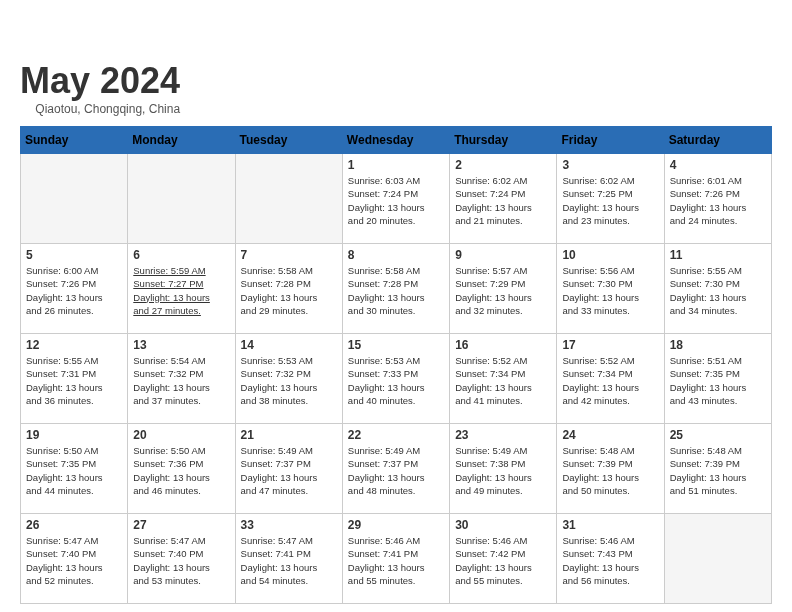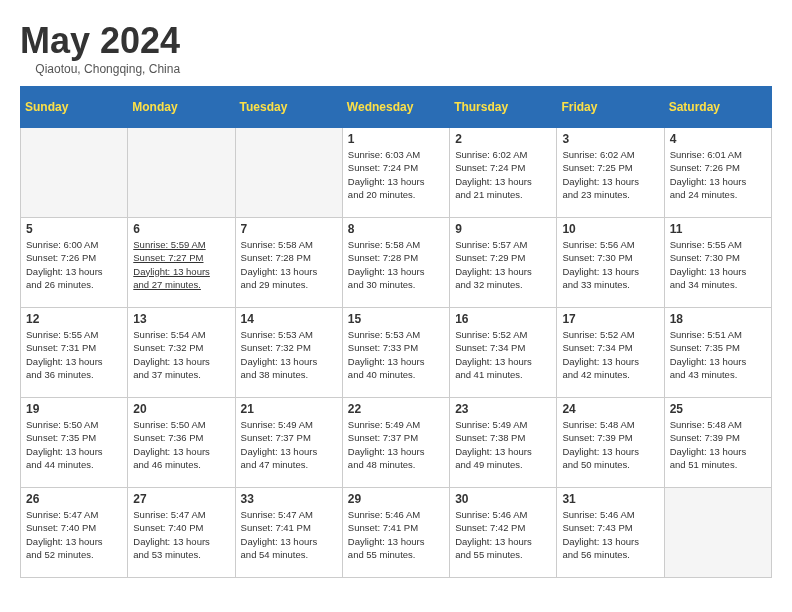--- a/index.html
+++ b/index.html
@@ -32,36 +32,37 @@
       width: 32px;
       height: 28px;
     }
     .title-block {
       text-align: right;
     }
     .month-title {
       font-size: 36px;
       font-weight: bold;
       color: #333;
+      margin-top: 40px;
     }
     .location {
       font-size: 12px;
       color: #555;
     }
     table {
       width: 100%;
       border-collapse: collapse;
       table-layout: fixed;
     }
     th {
       background-color: #2a6db5;
-      color: #fde047;
+      color: #000000;
       font-size: 12px;
       font-weight: bold;
-      padding: 13px 4px;
+      padding: 6px 4px;
       text-align: left;
       border: 1px solid #2a6db5;
     }
     td {
       border: 1px solid #ccc;
       vertical-align: top;
       padding: 4px 5px;
       font-size: 10px;
       color: #333;
       height: 90px;

